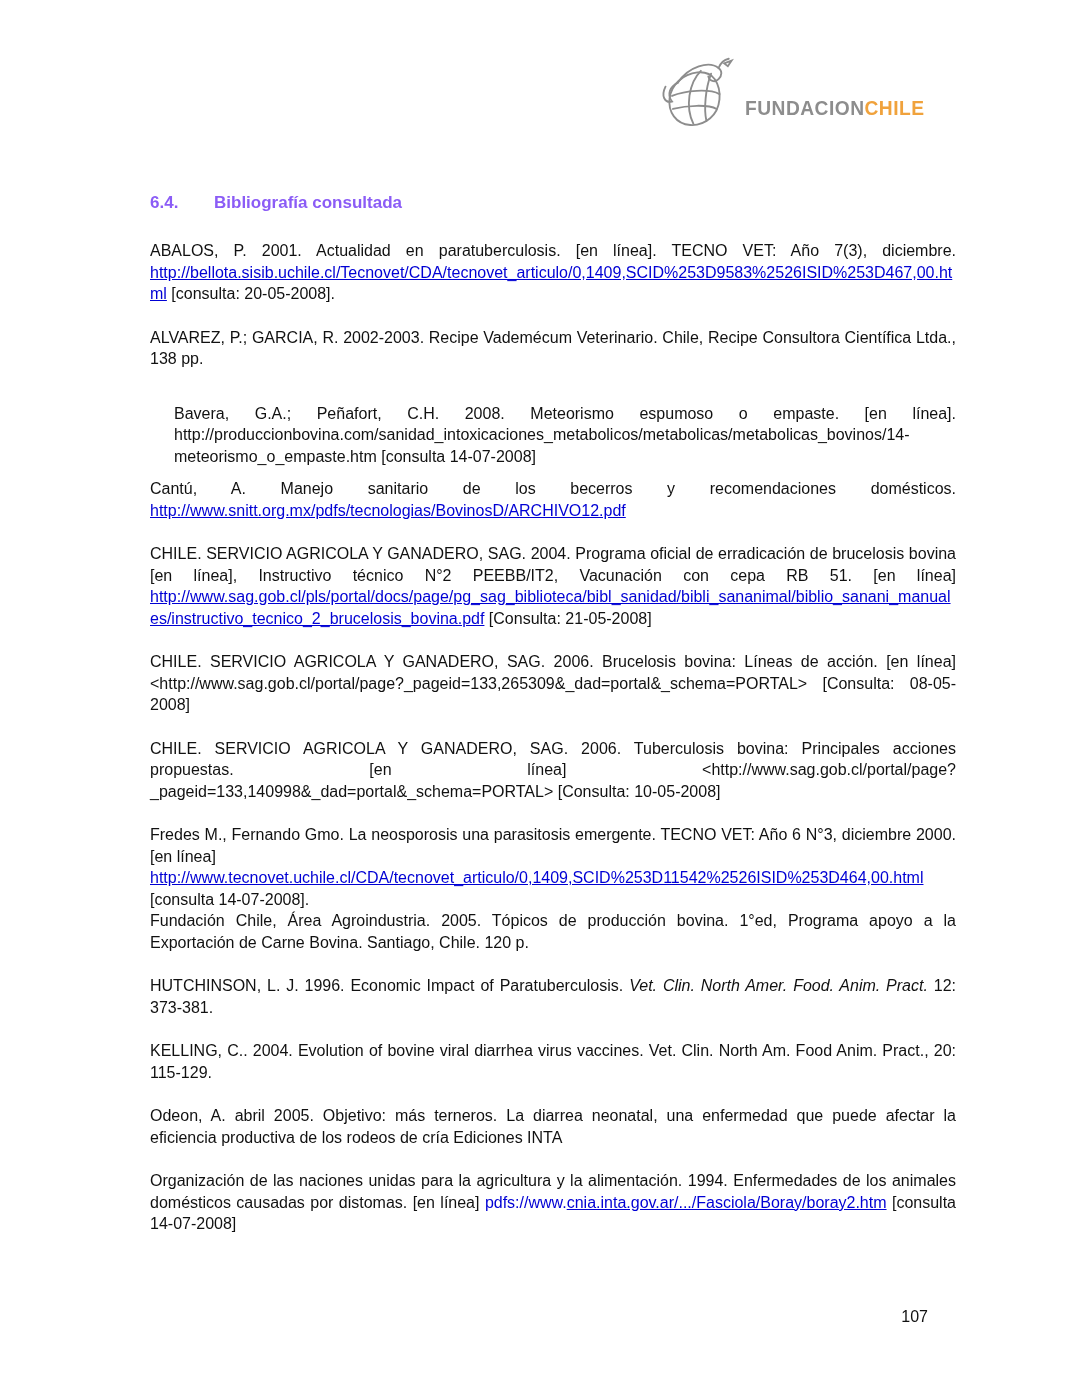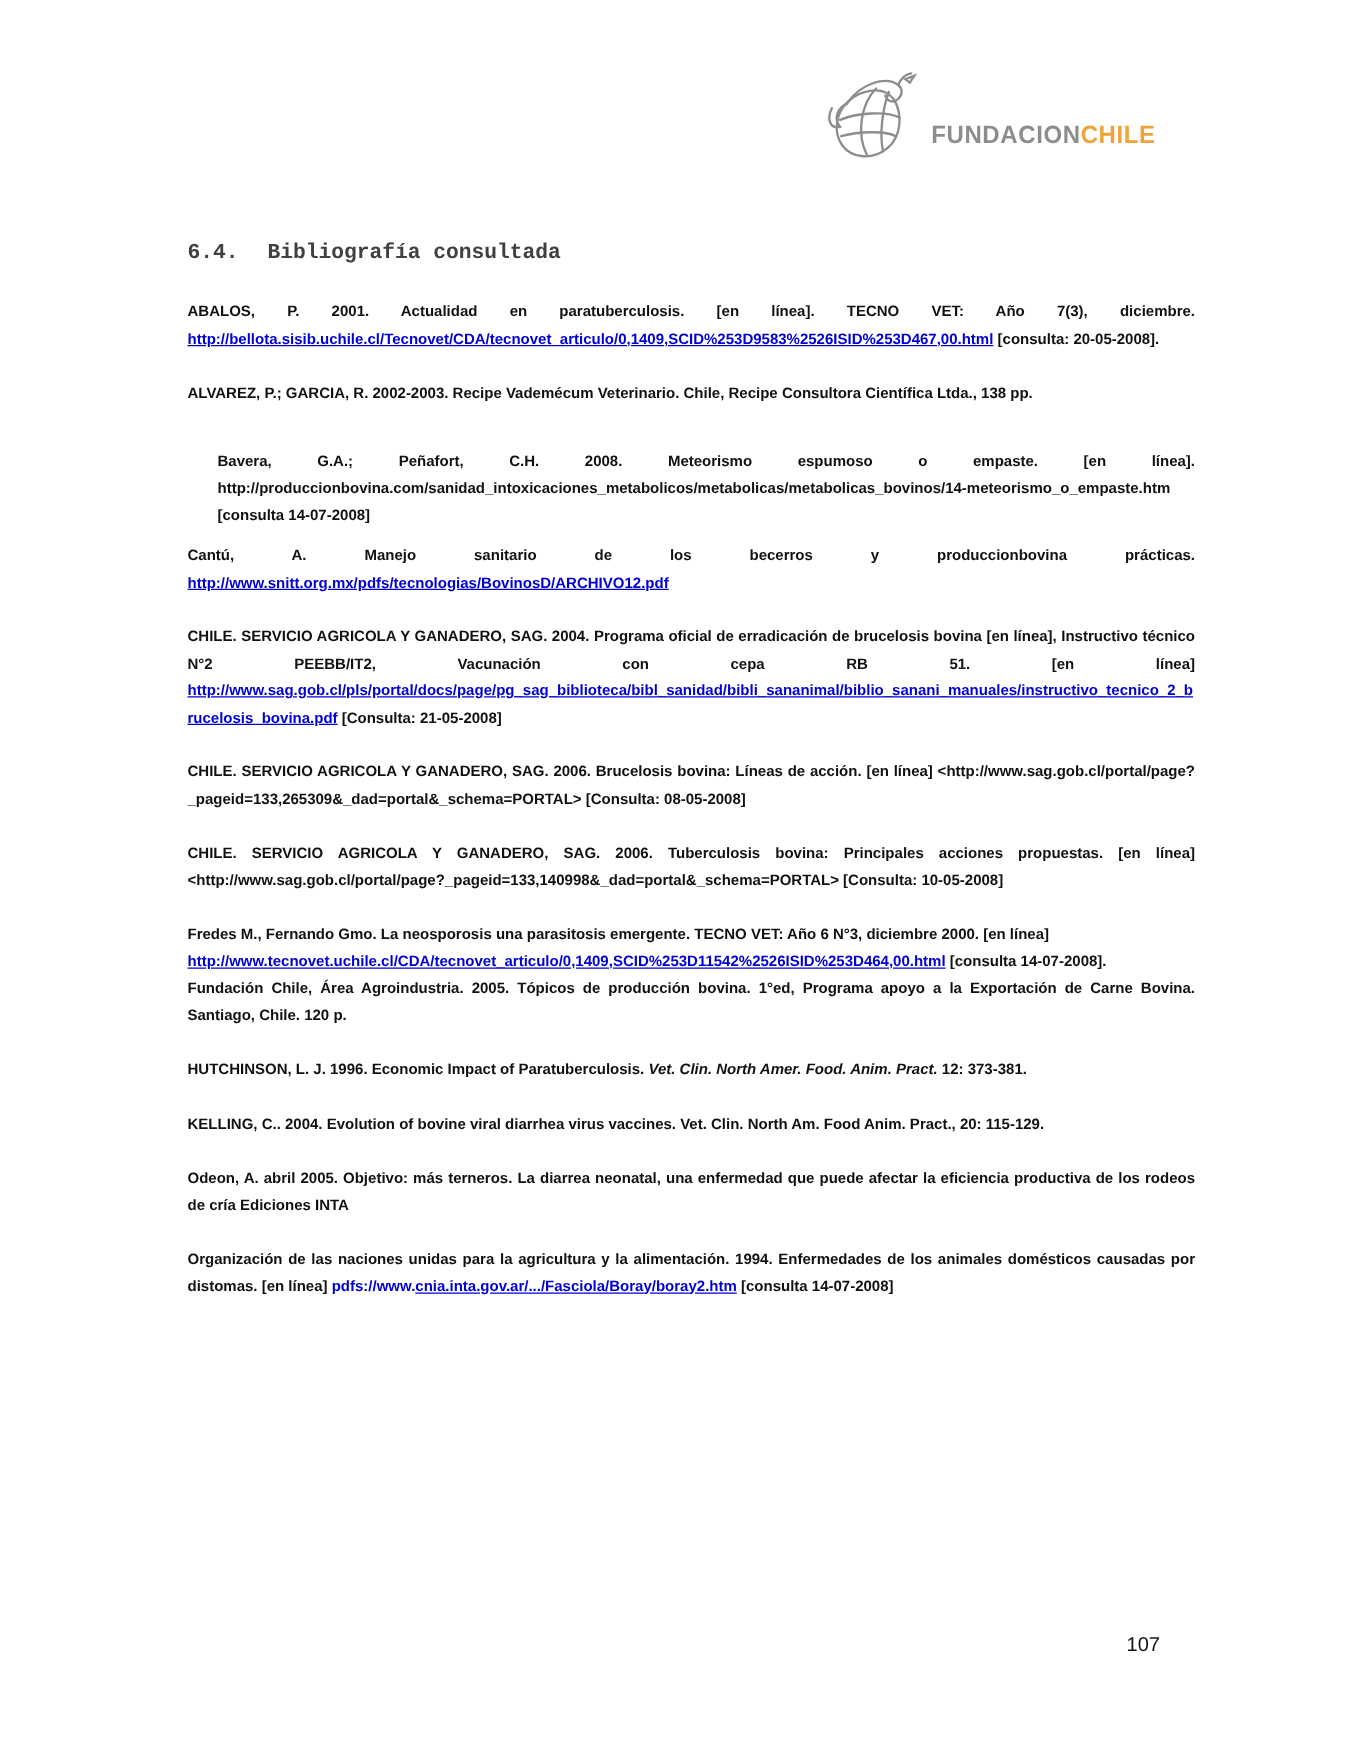--- a/index.html
+++ b/index.html
@@ -23,33 +23,31 @@
     margin-top:26px;
   }
   .brand-gray{color:#8d8d8d;}
   .brand-orange{color:#f0a23c;}
   
   .content{
     position:absolute;left:150px;top:193px;width:806px;
   }
   .heading{
     margin:0 0 27px 0;
-    font-size:17px;font-weight:bold;color:#404040;
+    font-size:17px;font-weight:bold;color:#8b5cf6;
     display:flex;
-    font-family:Liberation Mono, monospace;
   }
   .heading .h-num{width:64px;flex:0 0 64px;}
   
   .ref{
     margin:0 0 22px 0;
-    font-size:12px;line-height:21.5px;
+    font-size:16px;line-height:21.5px;
     text-align:justify;
     overflow-wrap:break-word;
     word-break:break-word;
-    font-weight:bold;
   }
   .ref.mb-lg{margin-bottom:33px;}
   .ref.mb-sm{margin-bottom:11px;margin-left:24px;}
   .ref.mb-md{margin-bottom:22px;}
   .run-plain{color:#111111;}
   .run-italic{color:#111111;font-style:italic;}
   a.run-link{color:#0000d4;text-decoration:underline;cursor:pointer;}
   a.run-link-plain{color:#0000d4;text-decoration:none;cursor:pointer;}
   
   .page-num{
@@ -89,21 +87,21 @@
   <div class="content">
     <h1 class="heading">
       <span class="h-num">6.4.</span>
       <span class="h-title">Bibliografía consultada</span>
     </h1>
 
     <div class="refs">
       <p class="ref"><span class="run-plain">ABALOS, P. 2001. Actualidad en paratuberculosis. [en línea]. TECNO VET: Año 7(3), diciembre. </span><a href="#" class="run-link">http://bellota.sisib.uchile.cl/Tecnovet/CDA/tecnovet_articulo/0,1409,SCID%253D9583%2526ISID%253D467,00.html</a><span class="run-plain"> [consulta: 20-05-2008].</span></p>
       <p class="ref mb-lg"><span class="run-plain">ALVAREZ, P.; GARCIA, R. 2002-2003. Recipe Vademécum Veterinario. Chile, Recipe Consultora Científica Ltda., 138 pp.</span></p>
       <p class="ref mb-sm"><span class="run-plain">Bavera, G.A.; Peñafort, C.H. 2008. Meteorismo espumoso o empaste. [en línea]. http://produccionbovina.com/sanidad_intoxicaciones_metabolicos/metabolicas/metabolicas_bovinos/14-meteorismo_o_empaste.htm [consulta 14-07-2008]</span></p>
-      <p class="ref"><span class="run-plain">Cantú, A. Manejo sanitario de los becerros y produccionbovina prácticas. </span><a href="#" class="run-link">http://www.snitt.org.mx/pdfs/tecnologias/BovinosD/ARCHIVO12.pdf</a></p>
+      <p class="ref"><span class="run-plain">Cantú, A. Manejo sanitario de los becerros y recomendaciones domésticos. </span><a href="#" class="run-link">http://www.snitt.org.mx/pdfs/tecnologias/BovinosD/ARCHIVO12.pdf</a></p>
       <p class="ref"><span class="run-plain">CHILE. SERVICIO AGRICOLA Y GANADERO, SAG. 2004. Programa oficial de erradicación de brucelosis bovina [en línea], Instructivo técnico N°2 PEEBB/IT2, Vacunación con cepa RB 51. [en línea] </span><a href="#" class="run-link">http://www.sag.gob.cl/pls/portal/docs/page/pg_sag_biblioteca/bibl_sanidad/bibli_sananimal/biblio_sanani_manuales/instructivo_tecnico_2_brucelosis_bovina.pdf</a><span class="run-plain"> [Consulta: 21-05-2008]</span></p>
       <p class="ref"><span class="run-plain">CHILE. SERVICIO AGRICOLA Y GANADERO, SAG. 2006. Brucelosis bovina: Líneas de acción. [en línea] &lt;http://www.sag.gob.cl/portal/page?_pageid=133,265309&amp;_dad=portal&amp;_schema=PORTAL&gt; [Consulta: 08-05-2008]</span></p>
       <p class="ref"><span class="run-plain">CHILE. SERVICIO AGRICOLA Y GANADERO, SAG. 2006. Tuberculosis bovina: Principales acciones propuestas. [en línea] &lt;http://www.sag.gob.cl/portal/page?_pageid=133,140998&amp;_dad=portal&amp;_schema=PORTAL&gt; [Consulta: 10-05-2008]</span></p>
       <p class="ref"><span class="run-plain">Fredes M., Fernando Gmo. La neosporosis una parasitosis emergente. TECNO VET: Año 6 N°3, diciembre 2000. [en línea]</span><br><a href="#" class="run-link">http://www.tecnovet.uchile.cl/CDA/tecnovet_articulo/0,1409,SCID%253D11542%2526ISID%253D464,00.html</a><span class="run-plain"> [consulta 14-07-2008].</span><br><span class="run-plain">Fundación Chile, Área Agroindustria. 2005. Tópicos de producción bovina. 1°ed, Programa apoyo a la Exportación de Carne Bovina. Santiago, Chile. 120 p.</span></p>
       <p class="ref mb-md"><span class="run-plain">HUTCHINSON, L. J. 1996. Economic Impact of Paratuberculosis. </span><span class="run-italic">Vet. Clin. North Amer. Food. Anim. Pract.</span><span class="run-plain"> 12: 373-381.</span></p>
       <p class="ref mb-md"><span class="run-plain">KELLING, C.. 2004. Evolution of bovine viral diarrhea virus vaccines. Vet. Clin. North Am. Food Anim. Pract., 20: 115-129.</span></p>
       <p class="ref mb-md"><span class="run-plain">Odeon, A. abril 2005. Objetivo: más terneros. La diarrea neonatal, una enfermedad que puede afectar la eficiencia productiva de los rodeos de cría  Ediciones INTA</span></p>
       <p class="ref"><span class="run-plain">Organización de las naciones unidas para la agricultura y la alimentación. 1994. Enfermedades de los animales domésticos causadas por distomas. [en línea] </span><a href="#" class="run-link-plain">pdfs://www.</a><a href="#" class="run-link">cnia.inta.gov.ar/.../Fasciola/Boray/boray2.htm</a><span class="run-plain"> [consulta 14-07-2008]</span></p>
     </div>
   </div>

